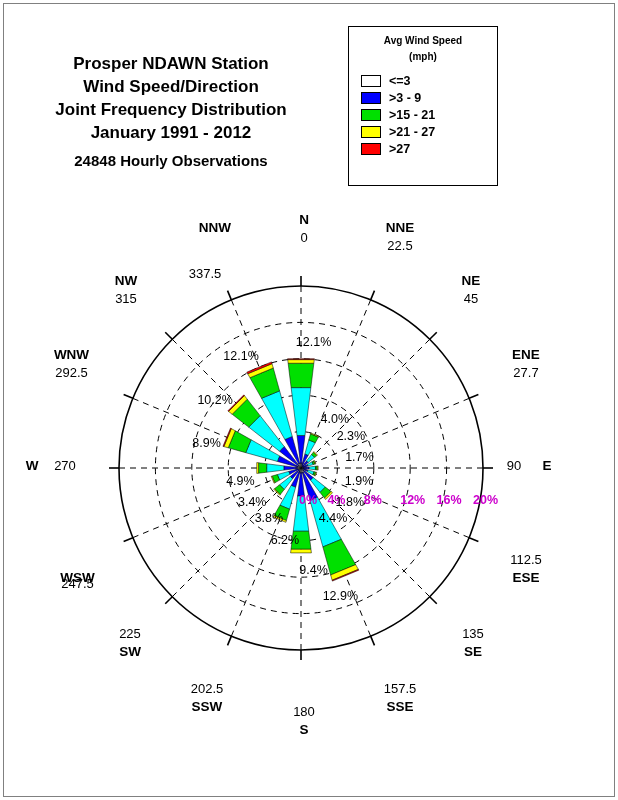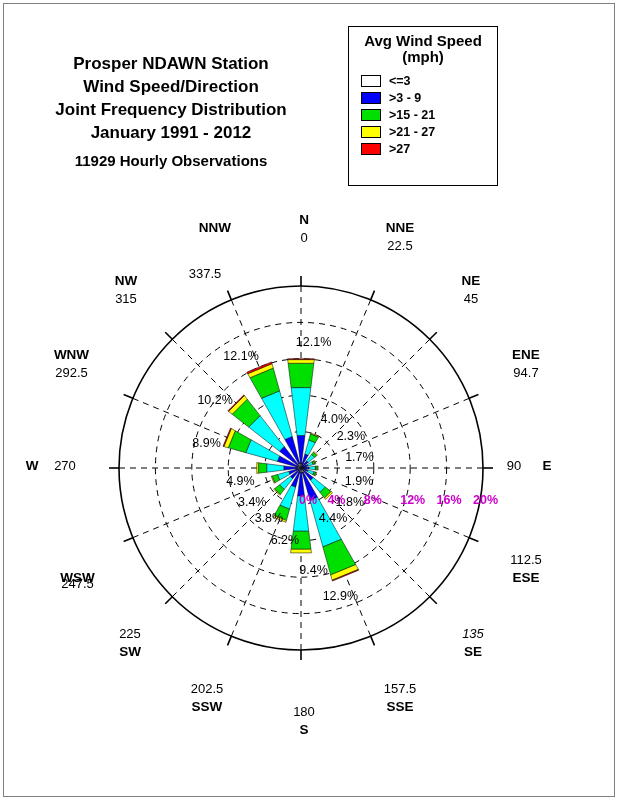--- a/index.html
+++ b/index.html
@@ -16,21 +16,21 @@
   .ttl{
     text-align:center;font-weight:bold;font-size:17px;line-height:23px;
   }
   .ttl .sub{font-size:15px;}
   
   #legend{
     left:344px;top:22px;width:148px;height:158px;
     border:1px solid #000;background:#fff;
   }
   #legend .lg-title{
-    text-align:center;font-weight:bold;font-size:15px;line-height:16px;
+    text-align:center;font-weight:bold;font-size:10px;line-height:16px;
     margin-top:6px;
   }
   #legend .lg-rows{margin-top:7px;margin-left:12px;}
   #legend .lg-row{display:flex;align-items:center;height:17px;}
   #legend .sw{
     width:20px;height:12px;border:1px solid #000;margin-right:8px;
     box-sizing:border-box;
   }
   #legend .lg-lab{font-size:12.5px;font-weight:bold;}
   
@@ -41,21 +41,21 @@
 </head>
 <body>
 
 <div id="frame">
 
   <div class="abs ttl" style="left:22px;top:48px;width:290px;">
     <div>Prosper NDAWN Station</div>
     <div>Wind Speed/Direction</div>
     <div>Joint Frequency Distribution</div>
     <div>January 1991 - 2012</div>
-    <div class="sub" style="margin-top:5px;">11929 Hourly Observations</div>
+    <div class="sub" style="margin-top:5px;">24848 Hourly Observations</div>
   </div>
 
   <div class="abs" id="legend">
     <div class="lg-title">
       <div>Avg Wind Speed</div>
       <div>(mph)</div>
     </div>
     <div class="lg-rows">
       <div class="lg-row">
         <span class="sw" style="background:#ffffff"></span>
@@ -230,29 +230,29 @@
   <div class="abs cl" style="left:280px;top:208px;width:40px;">N</div>
   <div class="abs cd" style="left:280px;top:226px;width:40px;">0</div>
 
   <div class="abs cl" style="left:371px;top:216px;width:50px;">NNE</div>
   <div class="abs cd" style="left:371px;top:234px;width:50px;">22.5</div>
 
   <div class="abs cl" style="left:447px;top:269px;width:40px;">NE</div>
   <div class="abs cd" style="left:447px;top:287px;width:40px;">45</div>
 
   <div class="abs cl" style="left:497px;top:343px;width:50px;">ENE</div>
-  <div class="abs cd" style="left:497px;top:361px;width:50px;">94.7</div>
+  <div class="abs cd" style="left:497px;top:361px;width:50px;">27.7</div>
 
   <div class="abs cl" style="left:530px;top:454px;width:26px;">E</div>
   <div class="abs cd" style="left:495px;top:454px;width:30px;">90</div>
 
   <div class="abs cd" style="left:497px;top:548px;width:50px;">112.5</div>
   <div class="abs cl" style="left:497px;top:566px;width:50px;">ESE</div>
 
-  <div class="abs cd" style="left:449px;top:622px;width:40px;font-style:italic;">135</div>
+  <div class="abs cd" style="left:449px;top:622px;width:40px;">135</div>
   <div class="abs cl" style="left:449px;top:640px;width:40px;">SE</div>
 
   <div class="abs cd" style="left:371px;top:677px;width:50px;">157.5</div>
   <div class="abs cl" style="left:371px;top:695px;width:50px;">SSE</div>
 
   <div class="abs cd" style="left:280px;top:700px;width:40px;">180</div>
   <div class="abs cl" style="left:280px;top:718px;width:40px;">S</div>
 
   <div class="abs cd" style="left:178px;top:677px;width:50px;text-align:center;">202.5</div>
   <div class="abs cl" style="left:178px;top:695px;width:50px;">SSW</div>

